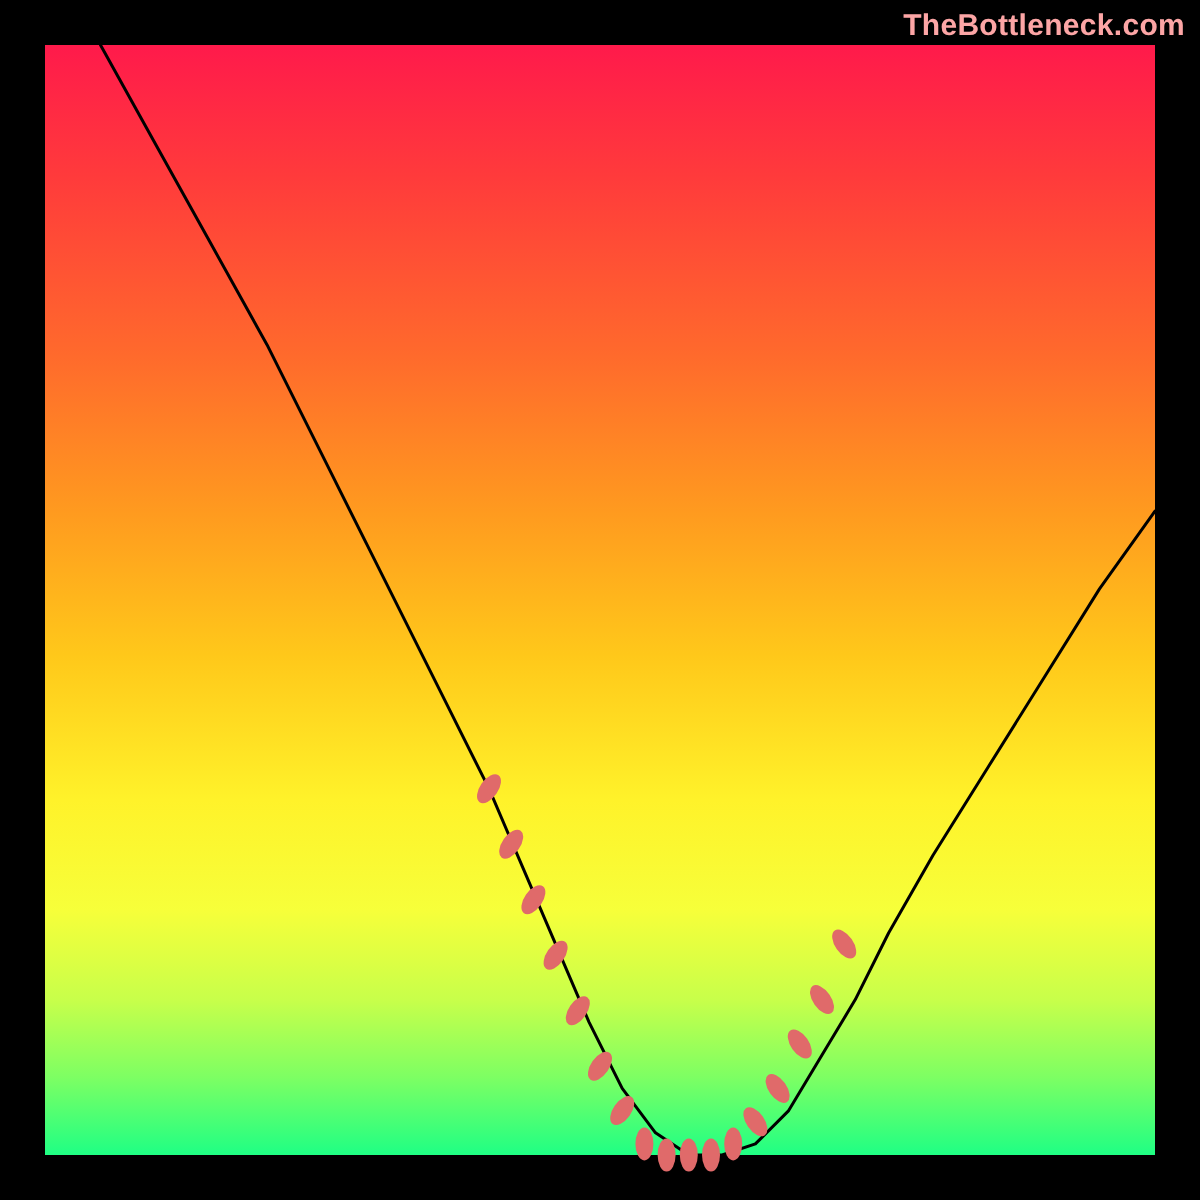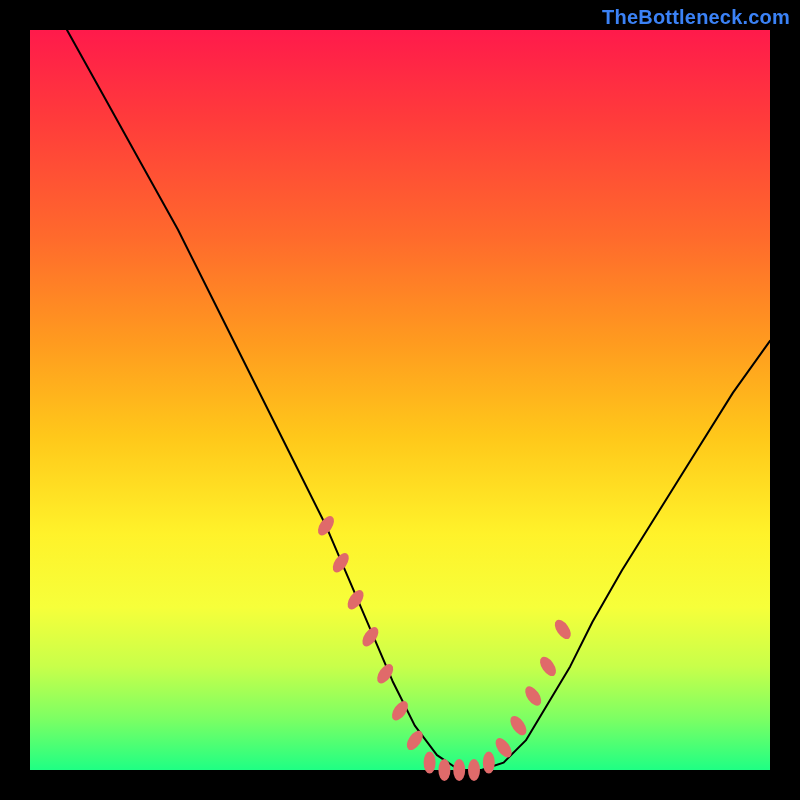--- a/index.html
+++ b/index.html
@@ -33,21 +33,21 @@
       #fff22a 68%,
       #f6ff3a 78%,
       #c8ff4a 86%,
       #7dff63 93%,
       #1fff84 100%);
   }
   .watermark {
     position: absolute;
     top: 6px;
     right: 10px;
-    color: #3b82f6;
+    color: #fca5a5;
     font-size: 20px;
     font-weight: 600;
     letter-spacing: 0.2px;
     pointer-events: none;
   }
   svg {
     position: absolute;
     left: 0; top: 0;
     width: 740px;
     height: 740px;

